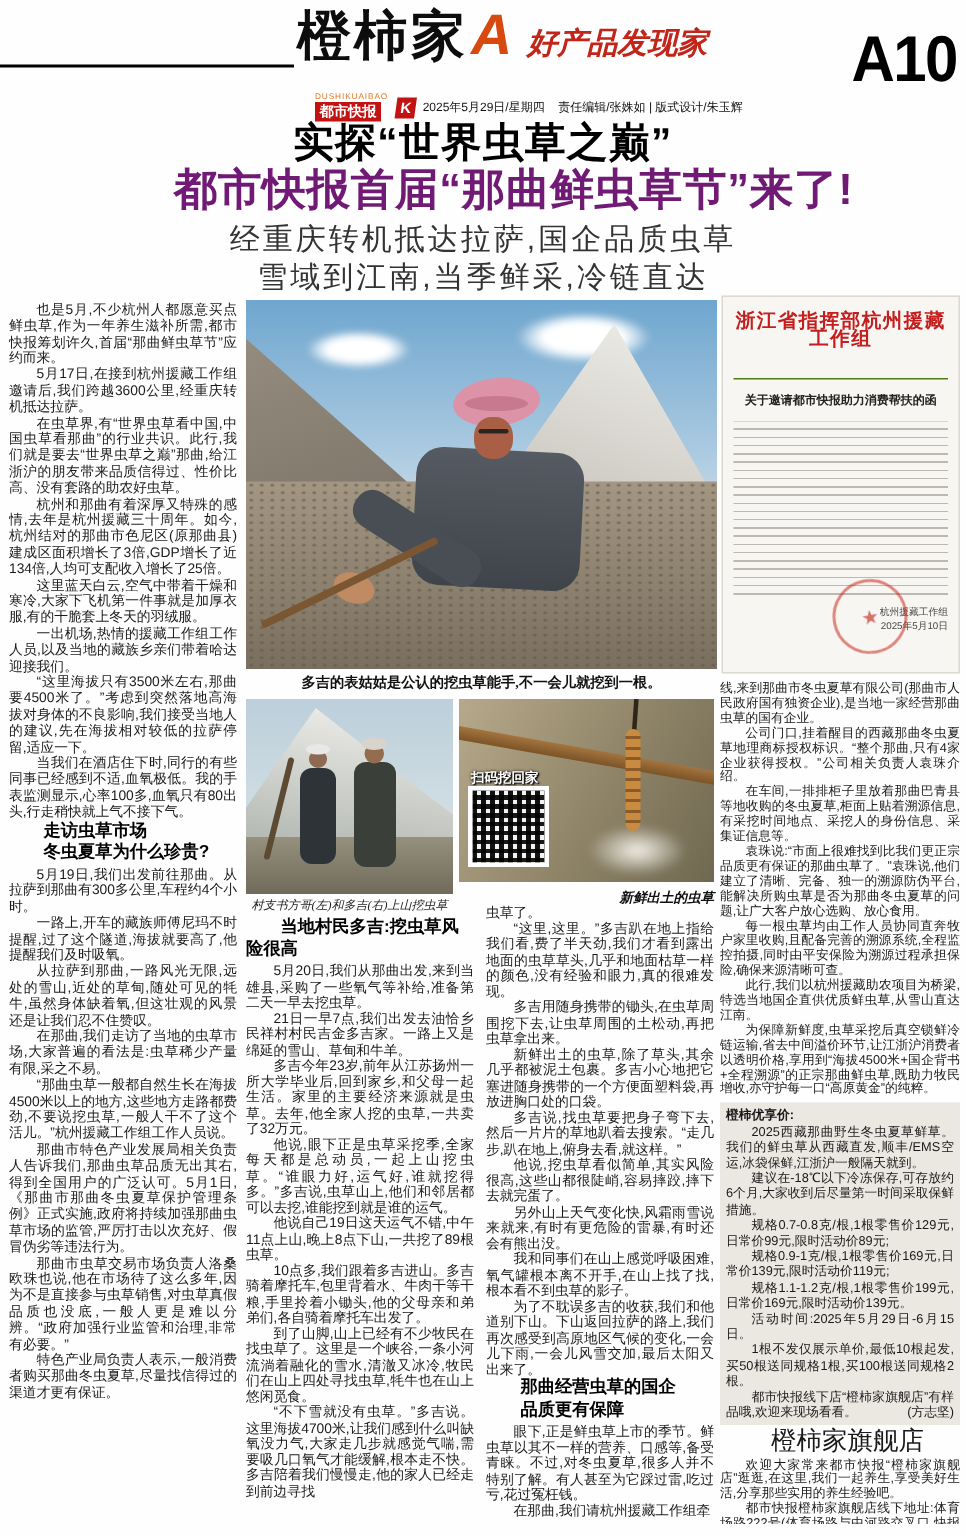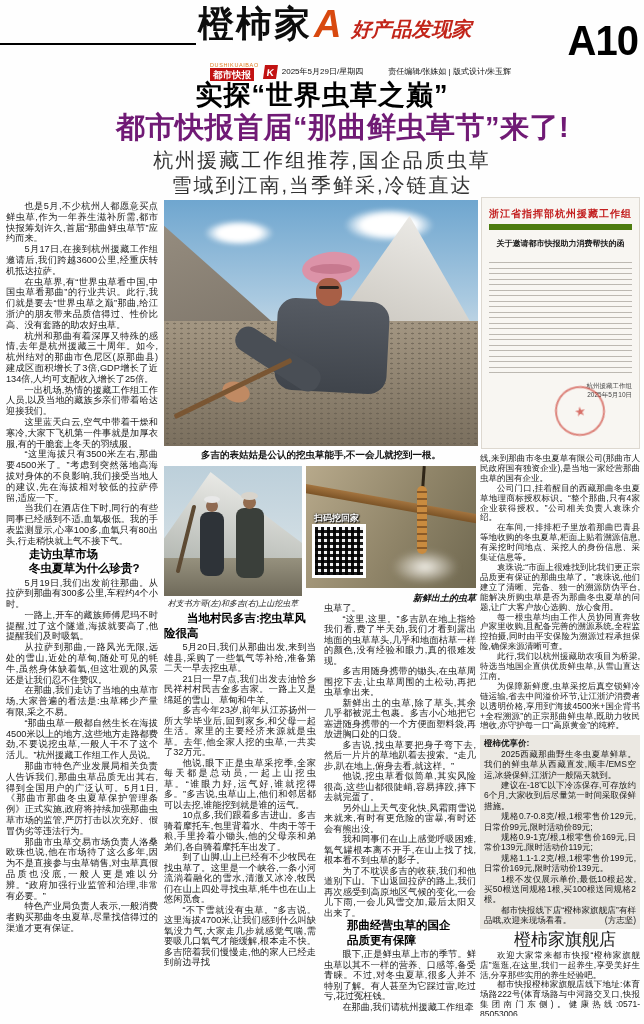--- a/index.html
+++ b/index.html
@@ -12,21 +12,21 @@
   .logo-mark{font-size:38px;font-weight:900;font-style:italic;color:#d8490f;line-height:40px;margin-left:2px;}
   .tagline{font-size:20px;font-weight:700;font-style:italic;color:#c2251a;margin-left:10px;
            align-self:flex-end;line-height:30px;font-family:"Liberation Serif",serif;}
   .sub-row{position:absolute;top:62px;left:210px;display:flex;align-items:center;gap:5px;white-space:nowrap;}
   .paper-brand{display:flex;flex-direction:column;align-items:flex-start;}
   .pinyin{font-size:5.5px;color:#e07a1f;letter-spacing:.6px;line-height:6px;}
   .paper-box{background:#c21212;color:#fff;font-size:9.5px;font-weight:700;padding:0 3px;line-height:13px;}
   .k-mark{width:13px;height:14px;background:#c21212;color:#fff;font-size:10px;font-weight:900;
           display:flex;align-items:center;justify-content:center;transform:skewX(-8deg);}
   .dateline{font-size:8px;color:#111;}
-  .editors{font-size:8px;color:#111;margin-left:20px;}
+  .editors{font-size:8px;color:#111;margin-left:4px;}
   .page-num{position:absolute;top:18px;right:6px;font-size:40px;font-weight:900;color:#000;
             transform:scaleY(1.08);letter-spacing:-1px;}
   
   .headline{position:absolute;top:80px;left:0;width:644px;text-align:center;}
   .hl1{font-size:27px;font-weight:900;color:#000;letter-spacing:1px;line-height:30px;margin:0;}
   .hl2{font-size:29px;font-weight:900;color:#701a75;letter-spacing:.5px;line-height:33px;margin:1px 0 4px;padding-left:41px;}
   .hls{font-size:20px;font-weight:400;color:#333;letter-spacing:2px;line-height:25px;margin:0;}
   
   .col{position:absolute;font-size:9.2px;line-height:10.8px;text-align:justify;color:#191919;overflow:hidden;}
   .col p{margin:0;text-indent:2em;}
@@ -94,22 +94,22 @@
   .qr-label{position:absolute;left:8px;top:46px;font-size:9px;font-weight:700;color:#fff;
       text-shadow:0 0 2px #000,1px 1px 1px #000;}
   .qr{position:absolute;left:6px;top:58px;width:54px;height:54px;border:3px solid #fff;box-sizing:border-box;
       background:repeating-linear-gradient(0deg,rgba(0,0,0,.9) 0 3px,transparent 3px 6px),
                  repeating-linear-gradient(90deg,#111 0 3px,#f2f2f2 3px 6px);}
   .cap-right{position:absolute;left:306px;top:592px;width:170px;text-align:right;font-size:9px;font-weight:700;
       font-style:italic;color:#111;font-family:"Liberation Serif",serif;}
   
   .letter{position:absolute;left:481px;top:197px;width:159px;height:252px;background:#f8f6f2;
       border:1px solid #ddd8d0;box-sizing:border-box;padding:10px 7px 6px;}
-  .letter-header{color:#c31f1f;font-weight:900;font-size:10px;text-align:center;letter-spacing:1px;
-      border-bottom:6px solid #4d7c0f;padding-bottom:4px;line-height:12px;}
+  .letter-header{color:#c31f1f;font-weight:900;font-size:13px;text-align:center;letter-spacing:1px;
+      border-bottom:1px solid #4d7c0f;padding-bottom:20px;line-height:12px;}
   .letter-title{font-size:8px;font-weight:700;color:#222;text-align:center;margin-top:9px;line-height:10px;}
   .letter-lines{height:118px;margin-top:9px;opacity:.75;
       background:repeating-linear-gradient(180deg,transparent 0 4.5px,#a9a49c 4.5px 5.5px);}
   .letter-sign{text-align:right;font-size:6.5px;color:#444;line-height:9px;margin-top:5px;}
   .seal{position:absolute;right:34px;bottom:12px;width:46px;height:46px;border:2px solid rgba(198,40,30,.55);
       border-radius:50%;transform:rotate(-10deg);display:flex;align-items:center;justify-content:center;
       color:rgba(198,40,30,.65);font-size:13px;filter:blur(.3px);}
 </style>
 </head>
 <body>
@@ -129,31 +129,31 @@
     </span>
     <span class="k-mark">K</span>
     <span class="dateline">2025年5月29日/星期四</span>
     <span class="editors">责任编辑/张姝如 | 版式设计/朱玉辉</span>
   </div>
   <div class="page-num">A10</div>
 
   <div class="headline">
     <p class="hl1">实探“世界虫草之巅”</p>
     <p class="hl2">都市快报首届“那曲鲜虫草节”来了!</p>
-    <p class="hls">杭州援藏工作组推荐,国企品质虫草</p>
+    <p class="hls">经重庆转机抵达拉萨,国企品质虫草</p>
     <p class="hls">雪域到江南,当季鲜采,冷链直达</p>
   </div>
 
   <div id="col1" class="col">
     <p>也是5月,不少杭州人都愿意买点鲜虫草,作为一年养生滋补所需,都市快报筹划许久,首届“那曲鲜虫草节”应约而来。</p>
     <p>5月17日,在接到杭州援藏工作组邀请后,我们跨越3600公里,经重庆转机抵达拉萨。</p>
     <p>在虫草界,有“世界虫草看中国,中国虫草看那曲”的行业共识。此行,我们就是要去“世界虫草之巅”那曲,给江浙沪的朋友带来品质信得过、性价比高、没有套路的助农好虫草。</p>
     <p>杭州和那曲有着深厚又特殊的感情,去年是杭州援藏三十周年。如今,杭州结对的那曲市色尼区(原那曲县)建成区面积增长了3倍,GDP增长了近134倍,人均可支配收入增长了25倍。</p>
+    <p>这里蓝天白云,空气中带着干燥和寒冷,大家下飞机第一件事就是加厚衣服,有的干脆套上冬天的羽绒服。</p>
     <p>一出机场,热情的援藏工作组工作人员,以及当地的藏族乡亲们带着哈达迎接我们。</p>
-    <p>这里蓝天白云,空气中带着干燥和寒冷,大家下飞机第一件事就是加厚衣服,有的干脆套上冬天的羽绒服。</p>
     <p>“这里海拔只有3500米左右,那曲要4500米了。”考虑到突然落地高海拔对身体的不良影响,我们接受当地人的建议,先在海拔相对较低的拉萨停留,适应一下。</p>
     <p>当我们在酒店住下时,同行的有些同事已经感到不适,血氧极低。我的手表监测显示,心率100多,血氧只有80出头,行走稍快就上气不接下气。</p>
     <p class="sec">走访虫草市场</p>
     <p class="sec tight" style="margin-top:0;">冬虫夏草为什么珍贵?</p>
     <p>5月19日,我们出发前往那曲。从拉萨到那曲有300多公里,车程约4个小时。</p>
     <p>一路上,开车的藏族师傅尼玛不时提醒,过了这个隧道,海拔就要高了,他提醒我们及时吸氧。</p>
     <p>从拉萨到那曲,一路风光无限,远处的雪山,近处的草甸,随处可见的牦牛,虽然身体缺着氧,但这壮观的风景还是让我们忍不住赞叹。</p>
     <p>在那曲,我们走访了当地的虫草市场,大家普遍的看法是:虫草稀少产量有限,采之不易。</p>
     <p>“那曲虫草一般都自然生长在海拔4500米以上的地方,这些地方走路都费劲,不要说挖虫草,一般人干不了这个活儿。”杭州援藏工作组工作人员说。</p>
     <p>那曲市特色产业发展局相关负责人告诉我们,那曲虫草品质无出其右,得到全国用户的广泛认可。5月1日,《那曲市那曲冬虫夏草保护管理条例》正式实施,政府将持续加强那曲虫草市场的监管,严厉打击以次充好、假冒伪劣等违法行为。</p>
@@ -215,20 +215,21 @@
     <div class="qr"></div>
   </div>
   <div class="cap-right">新鲜出土的虫草</div>
 
   <div id="col2" class="col">
     <p class="sec tight" style="margin-top:0;">当地村民多吉:挖虫草风险很高</p>
     <p>5月20日,我们从那曲出发,来到当雄县,采购了一些氧气等补给,准备第二天一早去挖虫草。</p>
     <p>21日一早7点,我们出发去油恰乡民祥村村民吉金多吉家。一路上又是绵延的雪山、草甸和牛羊。</p>
     <p>多吉今年23岁,前年从江苏扬州一所大学毕业后,回到家乡,和父母一起生活。家里的主要经济来源就是虫草。去年,他全家人挖的虫草,一共卖了32万元。</p>
     <p>他说,眼下正是虫草采挖季,全家每天都是总动员,一起上山挖虫草。“谁眼力好,运气好,谁就挖得多。”多吉说,虫草山上,他们和邻居都可以去挖,谁能挖到就是谁的运气。</p>
+    <p>他说自己19日这天运气不错,中午11点上山,晚上8点下山,一共挖了89根虫草。</p>
     <p>10点多,我们跟着多吉进山。多吉骑着摩托车,包里背着水、牛肉干等干粮,手里拎着小锄头,他的父母亲和弟弟们,各自骑着摩托车出发了。</p>
     <p>到了山脚,山上已经有不少牧民在找虫草了。这里是一个峡谷,一条小河流淌着融化的雪水,清澈又冰冷,牧民们在山上四处寻找虫草,牦牛也在山上悠闲觅食。</p>
     <p>“不下雪就没有虫草。”多吉说。这里海拔4700米,让我们感到什么叫缺氧没力气,大家走几步就感觉气喘,需要吸几口氧气才能缓解,根本走不快。多吉陪着我们慢慢走,他的家人已经走到前边寻找</p>
   </div>
 
   <div id="col3" class="col">
     <p class="cont">虫草了。</p>
     <p>“这里,这里。”多吉趴在地上指给我们看,费了半天劲,我们才看到露出地面的虫草草头,几乎和地面枯草一样的颜色,没有经验和眼力,真的很难发现。</p>
     <p>多吉用随身携带的锄头,在虫草周围挖下去,让虫草周围的土松动,再把虫草拿出来。</p>
     <p>新鲜出土的虫草,除了草头,其余几乎都被泥土包裹。多吉小心地把它塞进随身携带的一个方便面塑料袋,再放进胸口处的口袋。</p>
@@ -252,20 +253,21 @@
     <p>此行,我们以杭州援藏助农项目为桥梁,特选当地国企直供优质鲜虫草,从雪山直达江南。</p>
     <p>为保障新鲜度,虫草采挖后真空锁鲜冷链运输,省去中间溢价环节,让江浙沪消费者以透明价格,享用到“海拔4500米+国企背书+全程溯源”的正宗那曲鲜虫草,既助力牧民增收,亦守护每一口“高原黄金”的纯粹。</p>
 
     <div class="promo">
       <p class="ptitle">橙柿优享价:</p>
       <p>2025西藏那曲野生冬虫夏草鲜草。我们的鲜虫草从西藏直发,顺丰/EMS空运,冰袋保鲜,江浙沪一般隔天就到。</p>
       <p>建议在-18℃以下冷冻保存,可存放约6个月,大家收到后尽量第一时间采取保鲜措施。</p>
       <p>规格0.7-0.8克/根,1根零售价129元,日常价99元,限时活动价89元;</p>
       <p>规格0.9-1克/根,1根零售价169元,日常价139元,限时活动价119元;</p>
       <p>规格1.1-1.2克/根,1根零售价199元,日常价169元,限时活动价139元。</p>
+      <p>活动时间:2025年5月29日-6月15日。</p>
       <p>1根不发仅展示单价,最低10根起发,买50根送同规格1根,买100根送同规格2根。</p>
       <p><span>都市快报线下店“橙柿家旗舰店”有样品哦,欢迎来现场看看。</span><span class="byline">(方志坚)</span></p>
     </div>
 
     <p class="store-title">橙柿家旗舰店</p>
     <p>欢迎大家常来都市快报“橙柿家旗舰店”逛逛,在这里,我们一起养生,享受美好生活,分享那些实用的养生经验吧。</p>
     <p>都市快报橙柿家旗舰店线下地址:体育场路222号(体育场路与中河路交叉口,快报集团南门东侧)。健康热线:0571-85053006。</p>
 
   </div>
 

